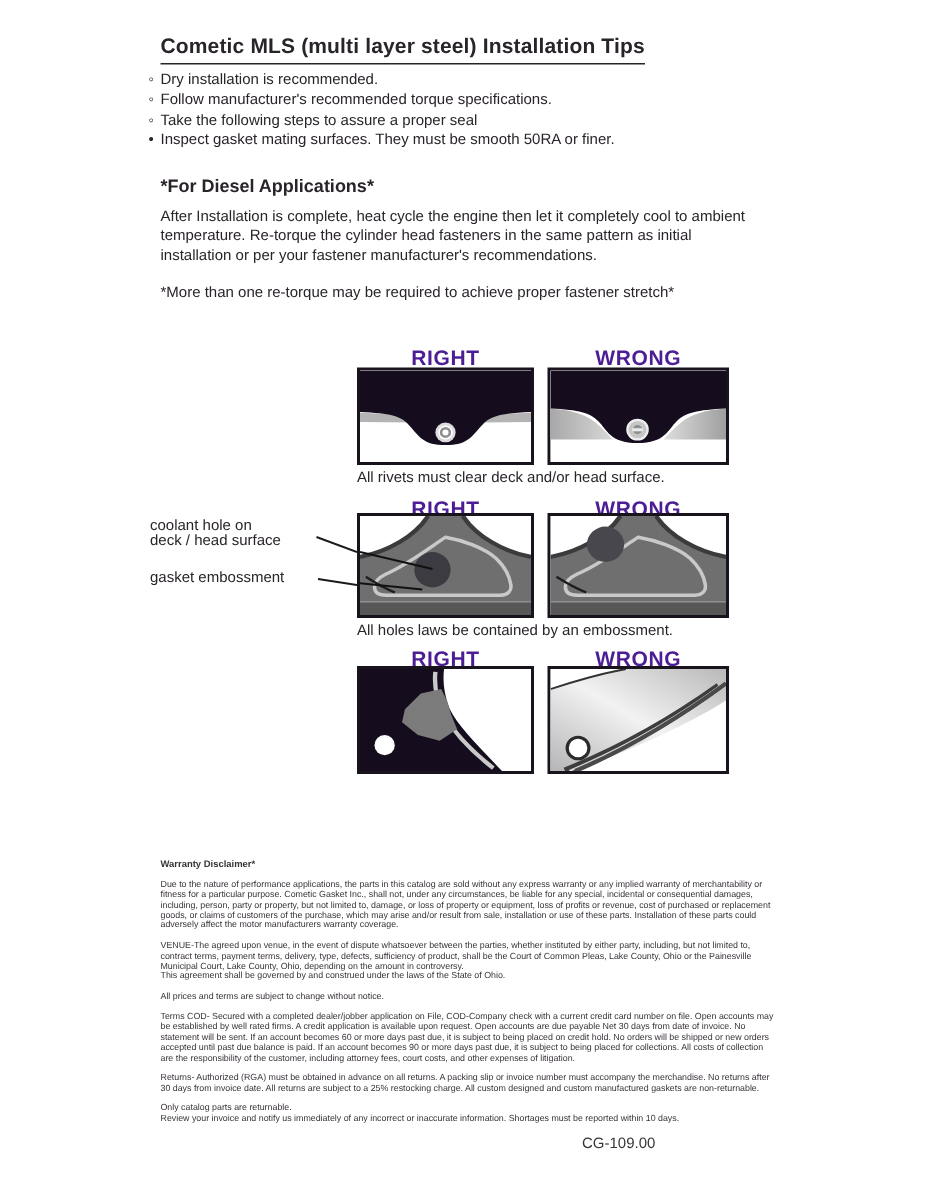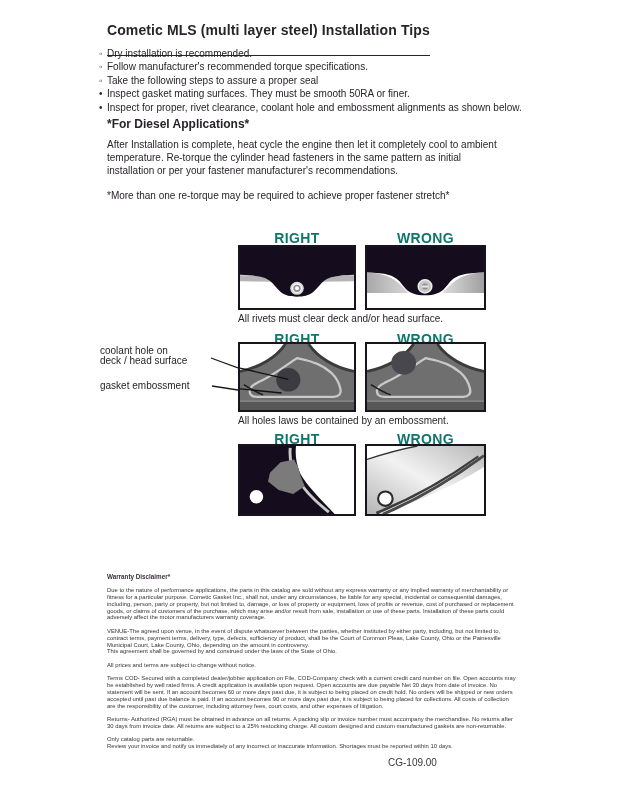--- a/index.html
+++ b/index.html
@@ -3,32 +3,32 @@
 <meta charset="utf-8">
 <style>
   html,body{margin:0;padding:0;background:#ffffff;}
   #page{
     position:relative;width:618px;height:800px;background:#ffffff;overflow:hidden;
     font-family:"Liberation Sans","DejaVu Sans",sans-serif;color:#29242a;
   }
   
   .title{
     position:absolute;left:107px;top:22px;margin:0;font-size:14px;font-weight:700;
-    border-bottom:1.6px solid #29242a;padding-bottom:17px;letter-spacing:.1px;
+    border-bottom:1.6px solid #29242a;padding-bottom:4px;letter-spacing:.1px;
   }
   .tips{position:absolute;left:99px;top:47px;font-size:10px;line-height:13.4px;width:440px;}
   .tips .b{white-space:nowrap;}
   .tips .sb{white-space:nowrap;}
   .mk{display:inline-block;width:8px;}
   
   .diesel{position:absolute;left:107px;top:118px;width:404px;font-size:10px;line-height:13px;}
   .diesel h2{margin:0 0 7px 0;font-size:12px;font-weight:700;}
   .diesel p{margin:0 0 12px 0;}
   
-  .dg-label{position:absolute;font-size:14px;font-weight:600;letter-spacing:.4px;text-align:center;color:#0f766e;}
+  .dg-label{position:absolute;font-size:14px;font-weight:600;letter-spacing:.4px;text-align:center;color:#4c1d95;}
   .panel{position:absolute;border:2px solid #18131c;box-sizing:border-box;background:#fff;}
   .panel svg{display:block;width:100%;height:100%;}
   .caption{position:absolute;font-size:10px;line-height:11.5px;color:#29242a;}
   .pre{white-space:pre-line;}
   .ann{position:absolute;font-size:10px;line-height:10px;text-align:left;color:#29242a;}
   .leaders{position:absolute;}
   
   .legal{position:absolute;left:107px;top:573px;width:411px;color:#39333a;}
   .legal h3{margin:0 0 7px 0;font-size:6.3px;font-weight:700;}
   .legal p{margin:0 0 6.6px 0;font-size:5.9px;line-height:6.85px;}
@@ -40,21 +40,20 @@
 
 <div id="page">
 
   <h1 class="title">Cometic MLS (multi layer steel) Installation Tips</h1>
 
   <div class="tips">
     <div class="b"><span class="mk">◦</span><span>Dry installation is recommended.</span></div>
     <div class="b"><span class="mk">◦</span><span>Follow manufacturer's recommended torque specifications.</span></div>
     <div class="b"><span class="mk">◦</span><span>Take the following steps to assure a proper seal</span></div>
     <div class="sb"><span class="mk">•</span><span>Inspect gasket mating surfaces.  They must be smooth 50RA or finer.</span></div>
-    <div class="sb"><span class="mk">•</span><span>Inspect for proper, rivet clearance, coolant hole and embossment alignments as shown below.</span></div>
   </div>
 
   <div class="diesel">
     <h2>*For Diesel Applications*</h2>
     <p>After Installation is complete, heat cycle the engine then let it completely cool to ambient temperature. Re-torque the cylinder head fasteners in the same pattern as initial installation or per your fastener manufacturer's recommendations.</p>
     <p>*More than one re-torque may be required to achieve proper fastener stretch*</p>
   </div>
 
   <div class="dg-label" style="left:238px;top:230px;width:118px;">RIGHT</div>
   <div class="dg-label" style="left:365px;top:230px;width:121px;">WRONG</div>

